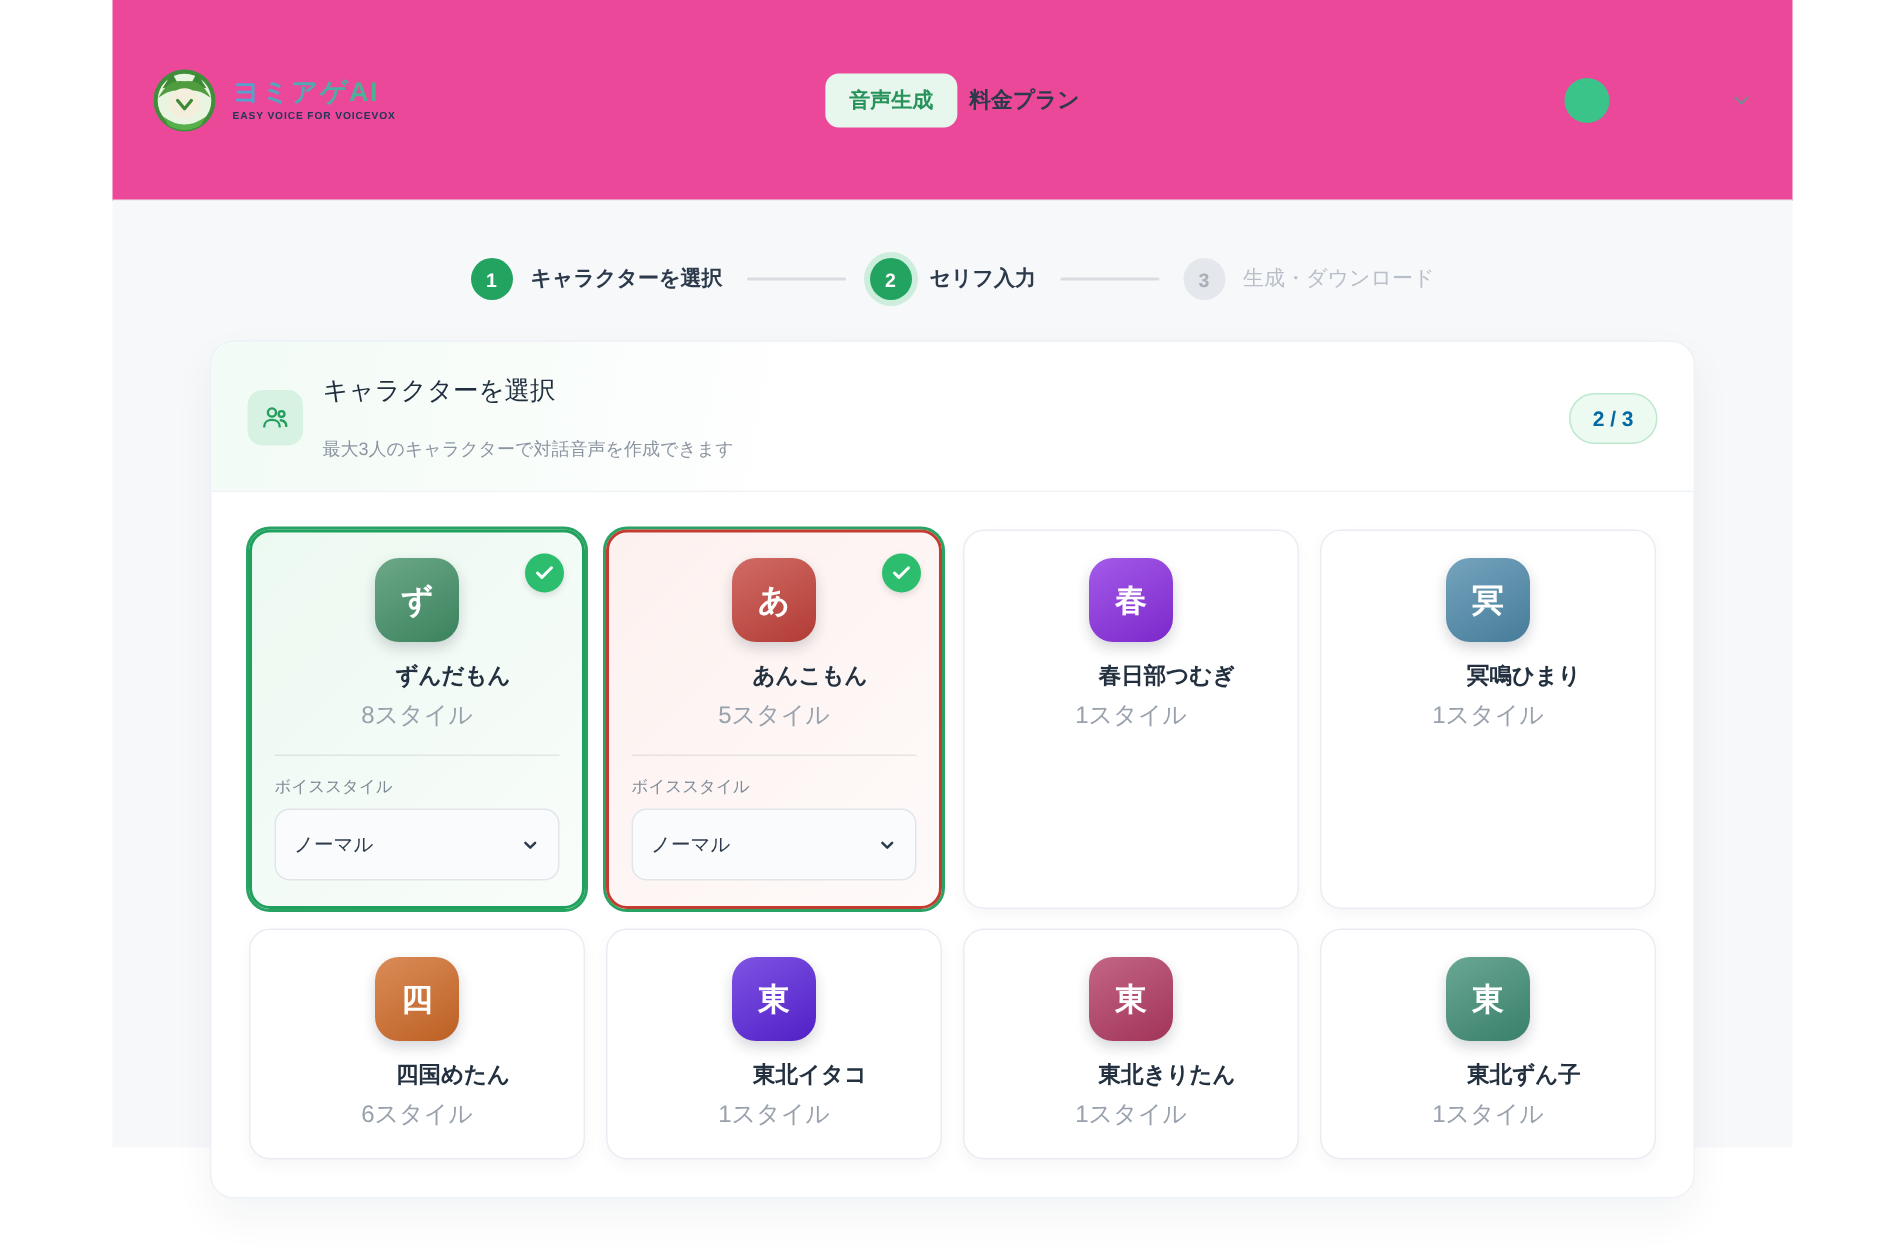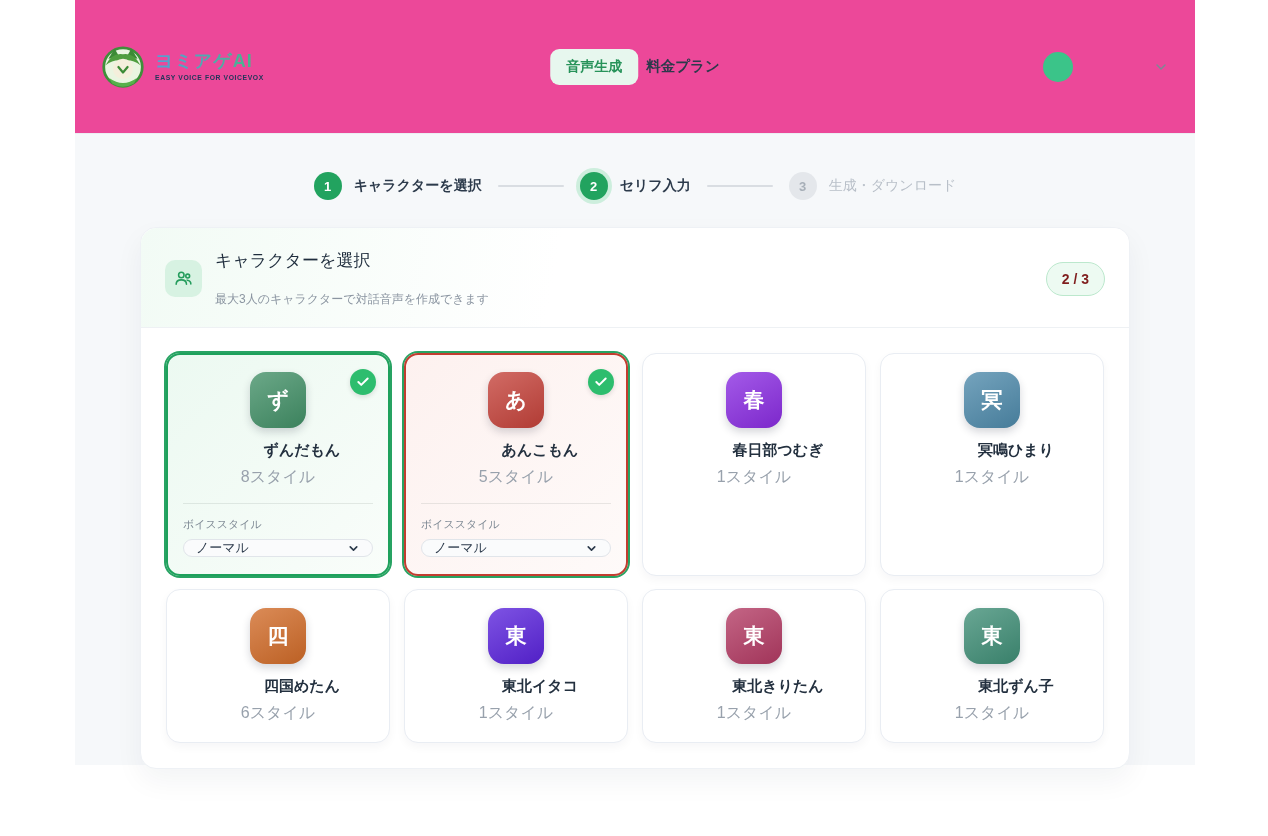--- a/index.html
+++ b/index.html
@@ -43,21 +43,21 @@
 
   
   .panel { width:990px; margin:27px auto 0; background:#fff; border:1px solid #eef1f5; border-radius:16px;
       box-shadow:0 12px 28px rgba(25,40,60,0.05); }
   .panel-header { display:flex; align-items:center; padding:21px 24px 19px; border-bottom:1px solid #eef1f4;
       background:linear-gradient(100deg, #f2fbf5 0%, #ffffff 42%); border-radius:16px 16px 0 0; }
   .panel-icon { width:37px; height:37px; border-radius:10px; background:#d7f2e2; display:flex; align-items:center; justify-content:center; margin-right:13px; }
   .panel-icon svg { width:21px; height:21px; color:#259d5d; }
   .panel-title { font-size:17px; font-weight:400; color:#1f2d3d; }
   .panel-subtitle { font-size:12px; color:#8b95a1; margin-top:19px; }
-  .panel-counter { margin-left:auto; background:#edfaf2; border:1px solid #bce8cd; color:#7f1d1d;
+  .panel-counter { margin-left:auto; background:#edfaf2; border:1px solid #bce8cd; color:#0369a1;
       font-size:14px; font-weight:700; padding:8px 15px; border-radius:999px; }
 
   
   .grid { display:grid; grid-template-columns:repeat(4,1fr); gap:13px 14px; padding:25px; }
   .char-card { position:relative; background:#fff; border:1px solid #e9edf3; border-radius:14px;
       box-shadow:0 4px 10px rgba(20,30,50,0.04); padding:18px 16px 18px; display:flex; flex-direction:column; align-items:center;
       cursor:pointer; min-height:148px; }
   .char-card.selected { border-width:2px; box-shadow:0 0 0 2px #28a363; padding:17px 15px; }
   .char-card.sel-green { background:linear-gradient(135deg,#ecf9f1,#f9fdfa); }
   .char-card.sel-red { background:linear-gradient(135deg,#fdf1ef,#fefaf9); }
@@ -68,21 +68,21 @@
 
   .avatar { width:56px; height:56px; border-radius:16px; display:flex; align-items:center; justify-content:center;
       background-image:linear-gradient(150deg, rgba(255,255,255,0.22), rgba(0,0,0,0.10));
       box-shadow:0 4px 9px rgba(20,30,50,0.18); }
   .avatar span { color:#fff; font-size:21px; font-weight:700; }
   .char-name { margin-top:13px; font-size:15px; font-weight:700; color:#23303f;margin-left:48px; }
   .char-styles { margin-top:7px; font-size:16px; color:#98a1ac; }
 
   .voice-style { width:100%; margin-top:15px; border-top:1px solid rgba(40,60,50,0.10); padding-top:13px; }
   .vs-label { font-size:11px; color:#7e8994; }
-  .vs-select { margin-top:7px; width:100%; height:18px; background:#fafbfc; border:1px solid #e1e5ea; border-radius:10px;
+  .vs-select { margin-top:7px; width:100%; height:48px; background:#fafbfc; border:1px solid #e1e5ea; border-radius:10px;
       display:flex; align-items:center; justify-content:space-between; padding:0 12px; cursor:pointer; }
   .vs-select .vs-value { font-size:13px; color:#2c3a4b; }
   .vs-select svg { width:13px; height:13px; color:#2c3a4b; }
 </style>
 </head>
 <body>
 
 <div class="canvas">
   <div class="red-dot" style="background: rgb(232, 54, 94);"></div>
 

